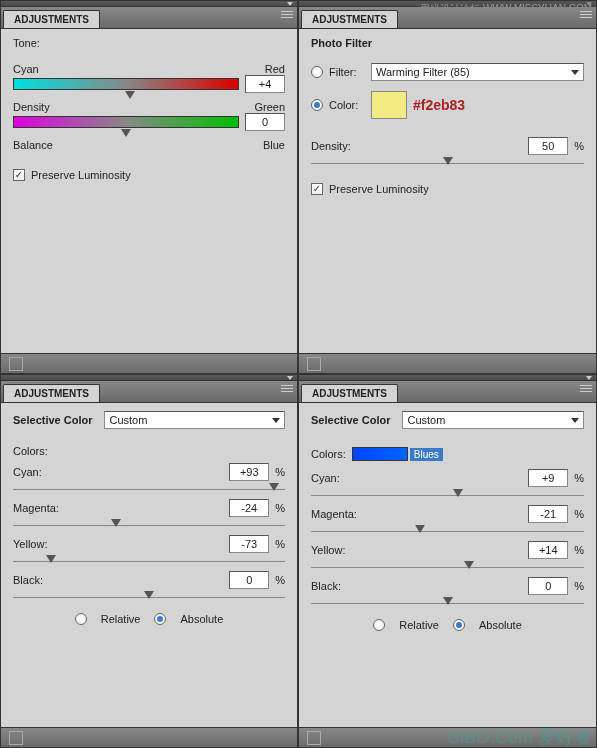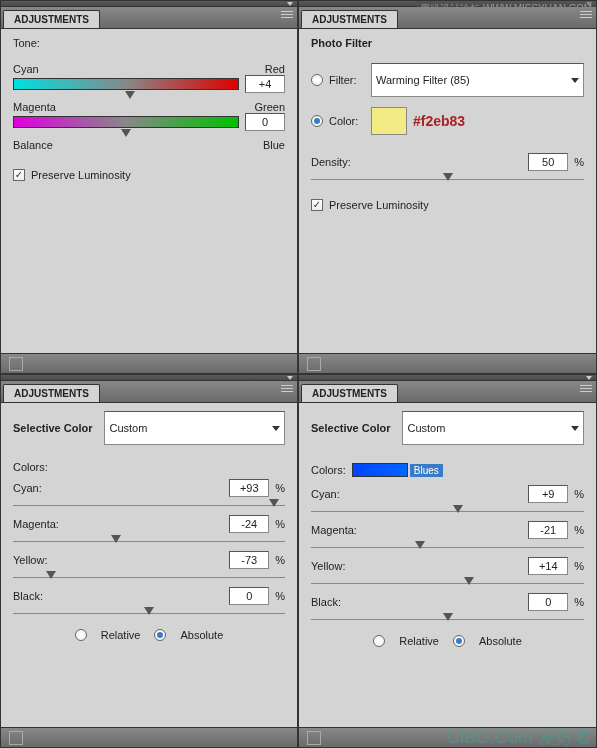--- a/index.html
+++ b/index.html
@@ -21,21 +21,21 @@
 .checkbox.checked::after { content:'✓'; font-size:10px; color:#333; line-height:1;}
 .numbox { width: 40px; height: 18px; background: #fff; border: 1px solid #888; border-top-color:#555; border-left-color:#555; text-align: center; line-height:16px; font-size:11px;}
 .slider-track { height: 4px; position:relative; flex:1;}
 .slider-thumb { position:absolute; top:-4px; width:0; height:0; border-left:5px solid transparent; border-right:5px solid transparent; border-top:8px solid #555; transform:translateX(-5px);}
 .slider-line { height:1px; background:#888; position:relative; top:2px;}
 .gradient { height:12px; border:1px solid #333; flex:1; position:relative;}
 .grad-cr { background: linear-gradient(to right, #00e0e0, #888, #d00);}
 .grad-mg { background: linear-gradient(to right, #e000e0, #888, #00c000);}
 .grad-yb { background: linear-gradient(to right, #e0e000, #888, #0000d0);}
 .label-pair { display:flex; justify-content:space-between; margin-top:2px;}
-.dropdown { background:#fff; border:1px solid #888; border-top-color:#555; height:34px; display:flex; align-items:center; padding:0 4px; justify-content:space-between;}
+.dropdown { background:#fff; border:1px solid #888; border-top-color:#555; height:18px; display:flex; align-items:center; padding:0 4px; justify-content:space-between;}
 .dropdown .arrow{width:0;height:0;border-left:4px solid transparent;border-right:4px solid transparent;border-top:5px solid #333;}
 .color-dd { height:18px; display:flex; align-items:center; gap:2px;}
 .color-dd .sw { width:56px; height:14px; border:1px solid #333;}
 .color-dd .sw.cyan{background:linear-gradient(to right,#0af,#0cf);}
 .color-dd .sw.blue{background:linear-gradient(to right,#04f,#06f);}
 .color-dd .txt{color:#fff; background:#3a7bc8; padding:1px 4px; font-size:10px;}
 .swatch-big{width:36px;height:28px;border:1px solid #888;background:#f2eb83;}
 .hex{color:#aa2222;font-size:14px;font-weight:bold;}
 .footbar { position:absolute; bottom:0; left:0; right:0; height:20px; background:linear-gradient(to bottom,#888,#6a6a6a); border-top:1px solid #333; display:flex; align-items:center; gap:4px; padding:0 8px;}
 .footbar .sq{width:14px;height:14px;border:1px solid #aaa;}
@@ -68,21 +68,21 @@
           <span>Cyan</span>
           <span>Red</span>
         </div>
     <div class="row">
           <div class="gradient grad-cr">
             <div class="slider-thumb" style="left:52%;top:12px;"></div>
           </div>
           <div class="numbox">+4</div>
         </div>
     <div class="label-pair" style="margin-top:8px;">
-          <span>Magenta</span>
+          <span>Density</span>
           <span>Green</span>
         </div>
     <div class="row">
           <div class="gradient grad-mg">
             <div class="slider-thumb" style="left:50%;top:12px;"></div>
           </div>
           <div class="numbox">0</div>
         </div>
     <div class="label-pair" style="margin-top:8px;">
           <span>Balance</span>

